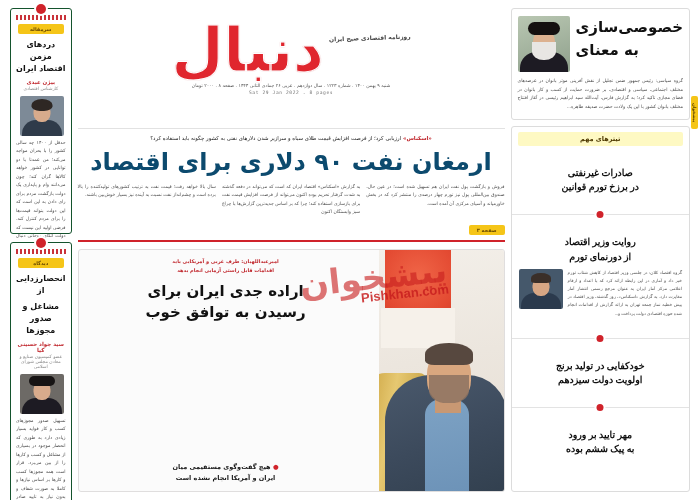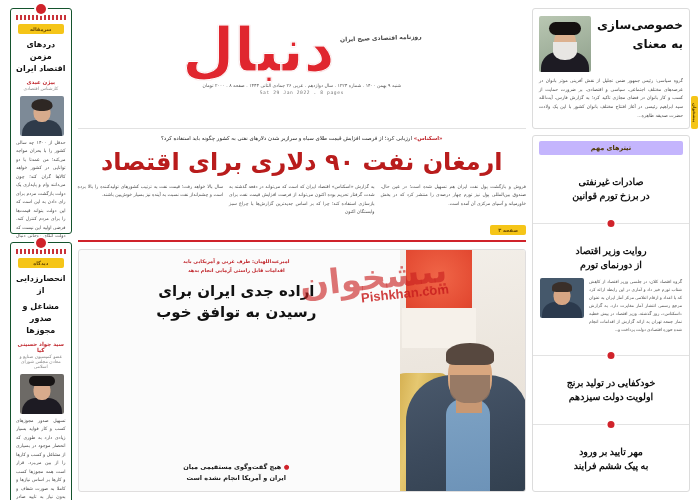--- a/index.html
+++ b/index.html
@@ -61,21 +61,21 @@
   }
   .mast-tag { font-size: 6px; color: #444; font-weight: bold; transform: rotate(-2deg);
     margin-top: 12px; white-space: nowrap; }
   .mast-meta { font-size: 4.6px; color: #555; margin-top: 4px; text-align: center; }
   .mast-meta2 { font-size: 4.6px; color: #777; letter-spacing: .6px; margin-top: 2px;
     font-family: "DejaVu Sans Mono", monospace; }
 
   .lead { border-top: 1px solid #e2e2e2; padding-top: 5px; }
   .lead-kicker { font-size: 5.4px; color: #222; text-align: center; line-height: 1.6; margin-bottom: 4px; }
   .lead-kicker b { color: #c0272d; }
-  .lead-head { font-size: 24px; font-weight: bold; color: #b91c1c; text-align: center;
+  .lead-head { font-size: 24px; font-weight: bold; color: #0c4a6e; text-align: center;
     line-height: 1.25; letter-spacing: -.5px; margin-bottom: 6px; }
   .lead-cols { display: flex; gap: 6px; font-size: 4.6px; color: #4d4d4d;
     line-height: 1.85; text-align: justify; }
   .lead-cols > div { flex: 1; }
   .page-tag { display: inline-block; background: #f5c518; color: #6a4a00;
     font-size: 5px; font-weight: bold; padding: 2px 8px; border-radius: 2px; margin-top: 4px; }
   .rule-red { height: 2px; background: #d0232b; margin: 4px 0 2px; }
 
   
   .feature { flex: 1 1 auto; display: flex; gap: 6px; border: 1px solid #e0dede;
@@ -107,36 +107,36 @@
   .feat-head { font-size: 15px; font-weight: bold; color: #111; text-align: center;
     line-height: 1.45; letter-spacing: -.3px; }
   .feat-sub { margin-top: auto; font-size: 6.5px; font-weight: bold; color: #1a1a1a;
     text-align: center; line-height: 1.7; }
   .feat-sub .bullet { color: #d0232b; }
 
   
   .col-left { width: 196px; display: flex; flex-direction: column; gap: 6px; }
   .lead-left { border: 1px solid #dcdcdc; border-radius: 3px; padding: 7px 6px; background: #fff; }
   .ll-row { display: flex; gap: 6px; align-items: flex-start; }
-  .ll-title { flex: 1; font-size: 12px; font-weight: bold; color: #111; text-align: right; line-height: 1.55; }
+  .ll-title { flex: 1; font-size: 15px; font-weight: bold; color: #111; text-align: left; line-height: 1.55; }
   .ll-photo { width: 52px; height: 56px; border-radius: 2px; overflow: hidden;
     position: relative; background: linear-gradient(160deg,#b9c7b2,#8fa08c); flex: 0 0 52px; }
   .ll-face { position: absolute; left: 50%; transform: translateX(-50%); top: 14px;
     width: 22px; height: 25px; border-radius: 46%; background: #dcb18f; }
   .ll-turban { position: absolute; left: 50%; transform: translateX(-50%); top: 6px;
     width: 32px; height: 13px; border-radius: 14px; background: #14100f; }
   .ll-beard { position: absolute; left: 50%; transform: translateX(-50%); top: 26px;
     width: 24px; height: 18px; border-radius: 0 0 48% 48%; background: #e8e6e3; }
   .ll-robe { position: absolute; bottom: 0; left: 50%; transform: translateX(-50%);
     width: 48px; height: 20px; border-radius: 16px 16px 0 0; background: #1d1b23; }
   .ll-body { margin-top: 5px; font-size: 4.6px; color: #4d4d4d; line-height: 1.9; text-align: justify; }
 
   .side-wrap { border: 1px solid #dcdcdc; border-radius: 3px; flex: 1 1 auto;
     display: flex; flex-direction: column; overflow: hidden; background: #fff; }
-  .side-badge { background: #c4b5fd; color: #4d3800; font-size: 6.5px; font-weight: bold;
+  .side-badge { background: #fef9c3; color: #4d3800; font-size: 6.5px; font-weight: bold;
     text-align: center; padding: 3px 0; margin: 5px 6px 0; border-radius: 2px; }
   .side-item { padding: 20px 7px; position: relative; font-family: Liberation Serif, serif; }
   .side-item + .side-item { border-top: 1px solid #e3e3e3; }
   .side-dot { position: absolute; top: -4px; left: 50%; transform: translateX(-50%);
     width: 7px; height: 7px; border-radius: 50%; background: #d0232b; box-shadow: 0 0 0 2px #fff; }
   .side-title { font-size: 9.5px; font-weight: bold; color: #111; text-align: center; line-height: 1.5; }
   .side-item.with-photo .side-inner { display: flex; gap: 5px; margin-top: 5px; align-items: flex-start; }
   .side-body { flex: 1; font-size: 4.4px; color: #555; line-height: 1.85; text-align: justify; }
   .side-photo { width: 44px; height: 40px; border-radius: 2px; background: #45586b;
     position: relative; overflow: hidden; flex: 0 0 44px; }
@@ -302,21 +302,21 @@
 
         <div class="side-item">
           <span class="side-dot"></span>
           <div class="side-title">خودکفایی در تولید برنج</div>
           <div class="side-title">اولویت دولت سیزدهم</div>
         </div>
 
         <div class="side-item">
           <span class="side-dot"></span>
           <div class="side-title">مهر تایید بر ورود</div>
-          <div class="side-title">به پیک ششم فرایند</div>
+          <div class="side-title">به پیک ششم بوده</div>
         </div>
       </div>
 
     </div>
   </div>
 
   <div class="side-tab">پیشخوان</div>
 
   <div class="watermark">
     <div class="wm-fa">پیشخوان</div>

